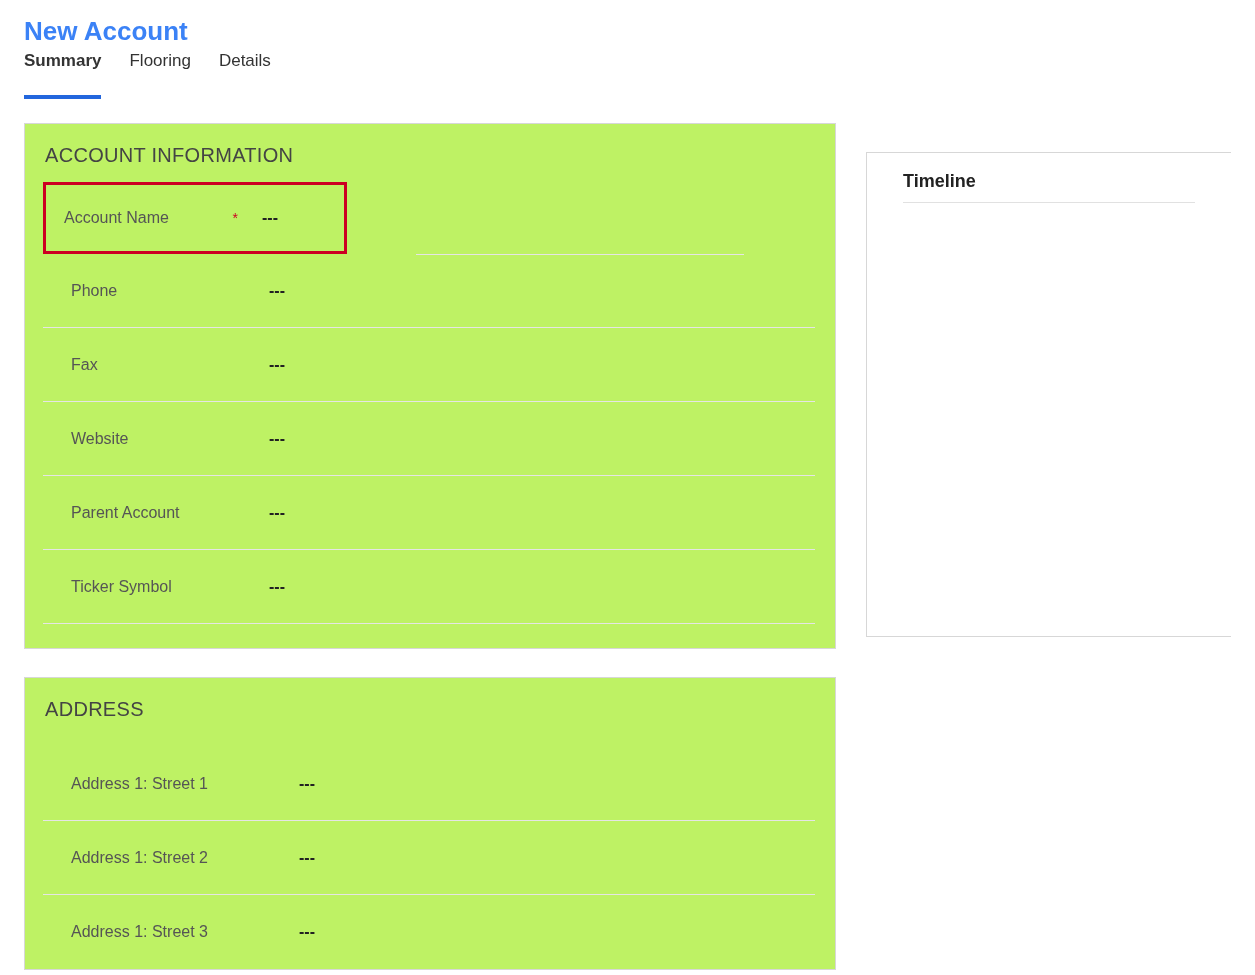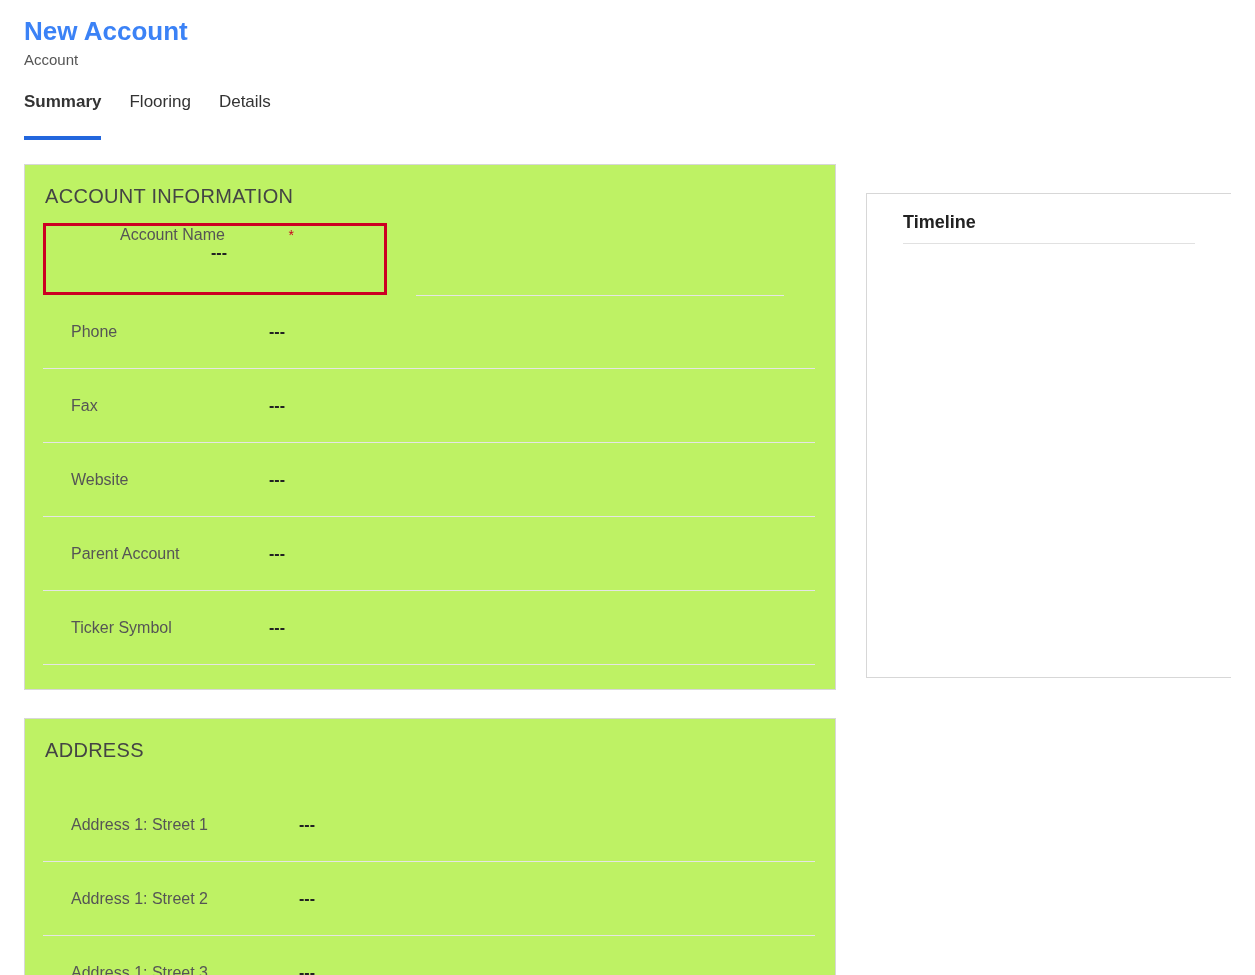--- a/index.html
+++ b/index.html
@@ -80,24 +80,23 @@
       align-items: center;
       height: 74px;
       border-bottom: 1px solid #e5e5e5;
       padding: 0 10px 0 28px;
       margin-left: -2px;
     }
     .field-row.highlighted {
       border: 3px solid #cc0022;
       height: 72px;
       margin: -1px 0 0 -2px;
-      width: 344px;
+      width: 304px;
       padding-left: 18px;
       position: relative;
-      flex-direction: column;
     }
     .field-row.highlighted::after {
       content: "";
       position: absolute;
       left: 370px;
       right: calc(-400px);
       bottom: -4px;
       border-bottom: 1px solid #e5e5e5;
     }
     .field-label {
@@ -133,21 +132,20 @@
       color: #222222;
       padding-bottom: 10px;
       border-bottom: 1px solid #e1e1e1;
     }
   </style>
 </head>
 <body>
 
 <div class="page-header">
   <div class="page-title">New Account</div>
-  <div class="page-subtitle">Account</div>
 </div>
 
 <div class="tabs">
   <div class="tab active">Summary</div>
   <div class="tab">Flooring</div>
   <div class="tab">Details</div>
 </div>
 
 <div class="content">
   <div class="main-col">

